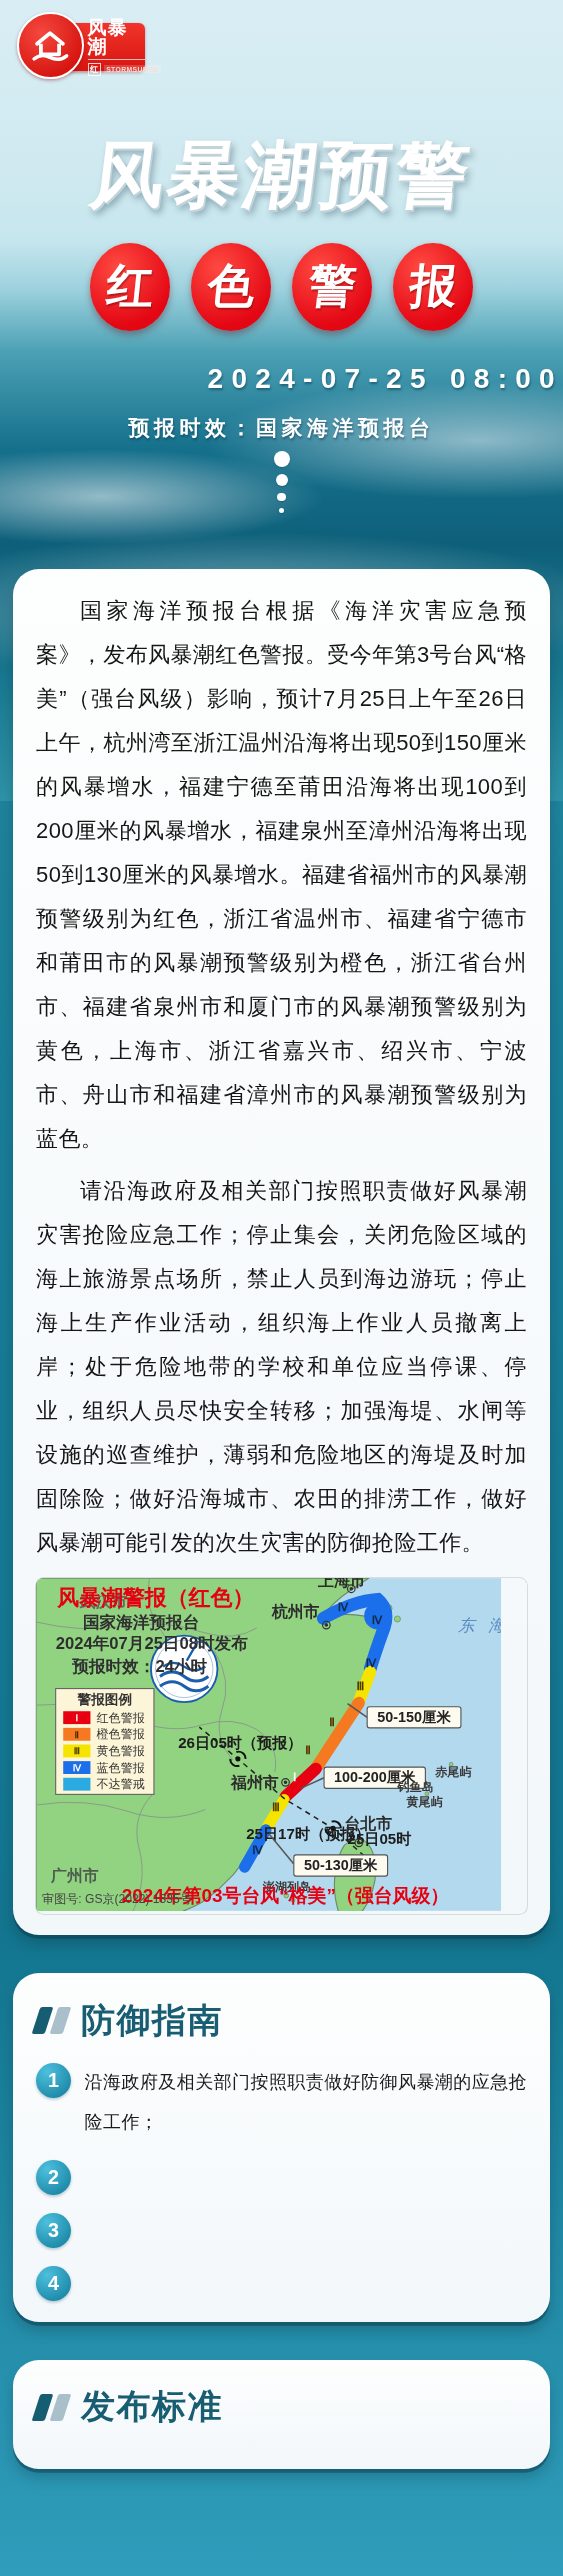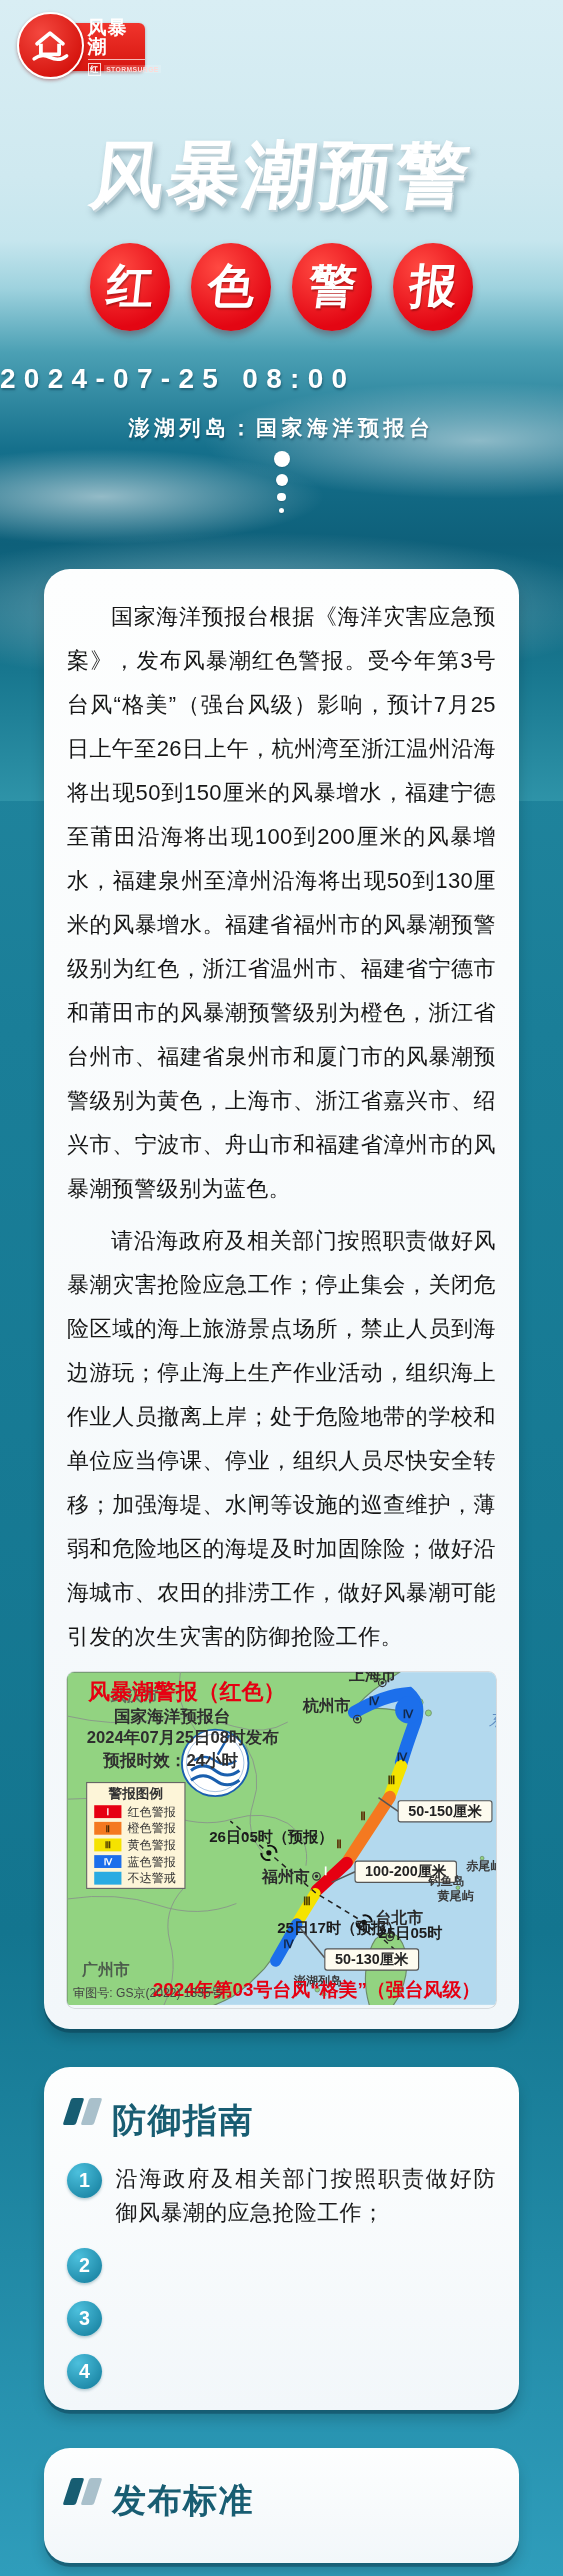--- a/index.html
+++ b/index.html
@@ -50,71 +50,71 @@
   }
   .alert-row { margin-top:16.6px; display:flex; justify-content:center; gap:21px; }
   .alert-ball {
     width:80px; height:88px; border-radius:50%;
     background:radial-gradient(circle at 35% 28%,#ff4a42,#e30613 72%);
     box-shadow:0 3.8px 7.6px rgba(100,0,10,.35);
     display:flex; align-items:center; justify-content:center;
   }
   .alert-ball span { color:#fff; font-size:47px; font-weight:800; transform:skewX(-6deg); text-shadow:0.8px 1.5px 1.5px rgba(90,0,0,.4); }
   .hero-date {
-    margin-top:32px; text-align:left; color:#fff; font-size:28px; font-weight:700;
+    margin-top:32px; text-align:right; color:#fff; font-size:28px; font-weight:700;
     letter-spacing:8.3px; text-shadow:0.8px 1.5px 2.3px rgba(0,40,60,.45); white-space:nowrap;
   }
   .hero-source {
     margin-top:19.7px; text-align:center; color:#fff; font-size:21px; font-weight:700;
     letter-spacing:4.5px; text-shadow:0.8px 1.5px 2.3px rgba(0,40,60,.45); white-space:nowrap;
   }
   .dots { margin-top:9px; display:flex; flex-direction:column; align-items:center; gap:6.8px; }
   .dots i { background:#fff; border-radius:50%; box-shadow:0 0.8px 1.5px rgba(0,40,60,.3); }
   .dots i:nth-child(1){width:16px;height:16px}
   .dots i:nth-child(2){width:12px;height:12px}
   .dots i:nth-child(3){width:8.3px;height:8.3px}
   .dots i:nth-child(4){width:5.3px;height:5.3px}
 
   .hero { height:561px; flex:none; }
 
   
   .card {
-    margin:0 44px; background:linear-gradient(180deg,#fdfefe,#f2f7fa);
+    margin:0 13px; background:linear-gradient(180deg,#fdfefe,#f2f7fa);
     border-radius:26px; box-shadow:0 3.8px 0 rgba(8,55,75,.45), 0 9px 13.6px rgba(0,0,0,.18);
-    padding:26px 23px 21px;
+    padding:20px 23px 21px;
   }
   .card + .card { margin-top:30px; }
   .bulletin p {
     font-size:22px; line-height:44px; color:#161616; text-align:justify;
     text-indent:2em; letter-spacing:0.4px;
   }
   .bulletin p + p { margin-top:7.6px; }
 
   
   .map-wrap { margin-top:13.6px; border-radius:7.6px; overflow:hidden; box-shadow:0 0 0 0.8px rgba(0,0,0,.15); }
 
   
-  .sec-head { display:flex; align-items:flex-start; gap:13.6px; margin:4.5px 0 18px; }
+  .sec-head { display:flex; align-items:center; gap:13.6px; margin:4.5px 0 18px; }
   .slashes { display:flex; gap:5.3px; }
   .slashes i { width:13px; height:27px; transform:skewX(-18deg); border-radius:2.3px; display:block; }
   .slashes i.dark { background:#175d72; }
   .slashes i.lite { background:#a9c0cb; }
   .sec-title { font-size:34px; font-weight:800; color:#185d72; letter-spacing:1.5px; }
 
   
   .guide-list { list-style:none; display:flex; flex-direction:column; gap:16.6px; }
   .guide-item { display:flex; gap:13.6px; }
   .g-num {
     flex:none; width:35px; height:35px; border-radius:50%; margin-top:1.5px;
     background:radial-gradient(circle at 32% 26%,#4cc0dd,#1e89a8 78%);
     color:#fff; font-size:19.7px; font-weight:800;
     display:flex; align-items:center; justify-content:center;
     box-shadow:0 1.5px 3px rgba(10,80,100,.3);
   }
-  .g-text { font-size:22px; line-height:34px; color:#1b1b1b; text-align:justify; letter-spacing:0.4px; }
+  .g-text { font-size:18px; line-height:40px; color:#1b1b1b; text-align:justify; letter-spacing:0.4px; }
 </style>
 </head>
 <body>
 
 <div class="poster">
   <div class="bg"></div>
 
   <div class="content">
 
     <div class="hero">
@@ -147,21 +147,21 @@
           </div>
         <div class="alert-ball">
             <span>警</span>
           </div>
         <div class="alert-ball">
             <span>报</span>
           </div>
       </div>
 
       <div class="hero-date">2024-07-25 08:00</div>
-      <div class="hero-source">澎湖列岛：国家海洋预报台</div>
+      <div class="hero-source">预报时效：国家海洋预报台</div>
 
       <div class="dots">
           <i></i>
           <i></i>
           <i></i>
           <i></i>
         </div>
     </div>
 
     <div class="card bulletin">

